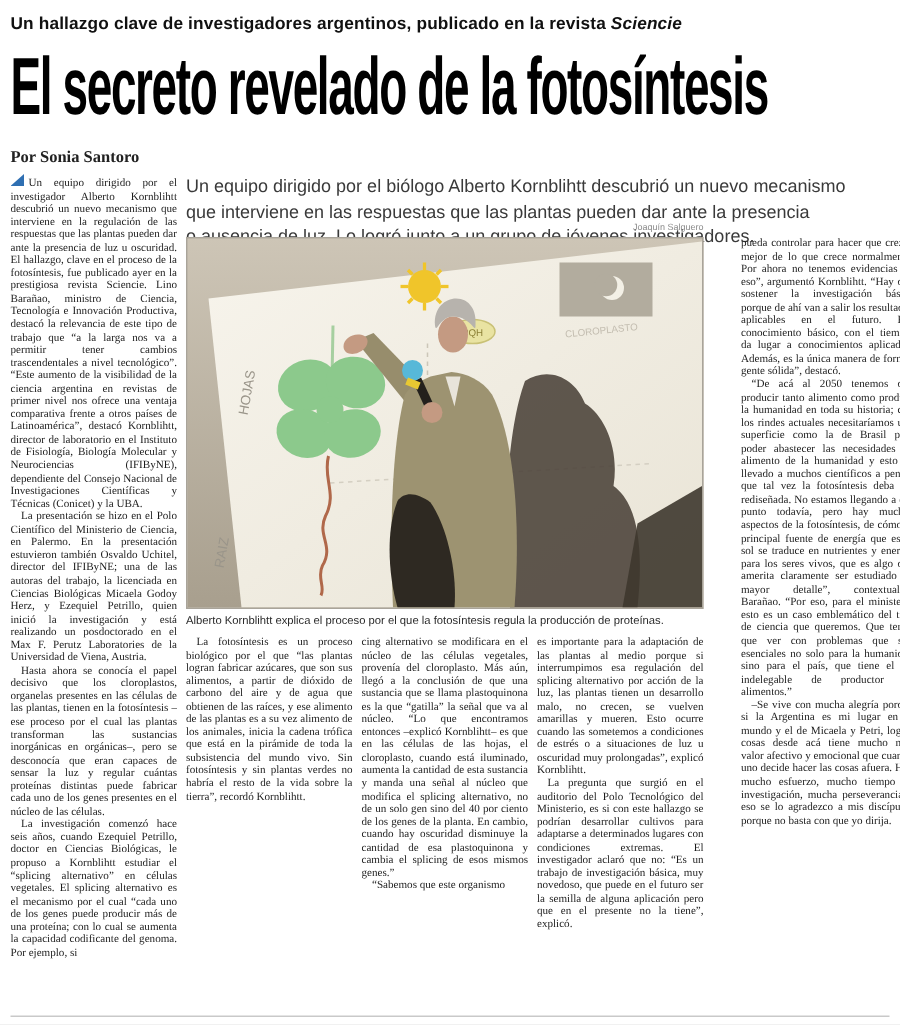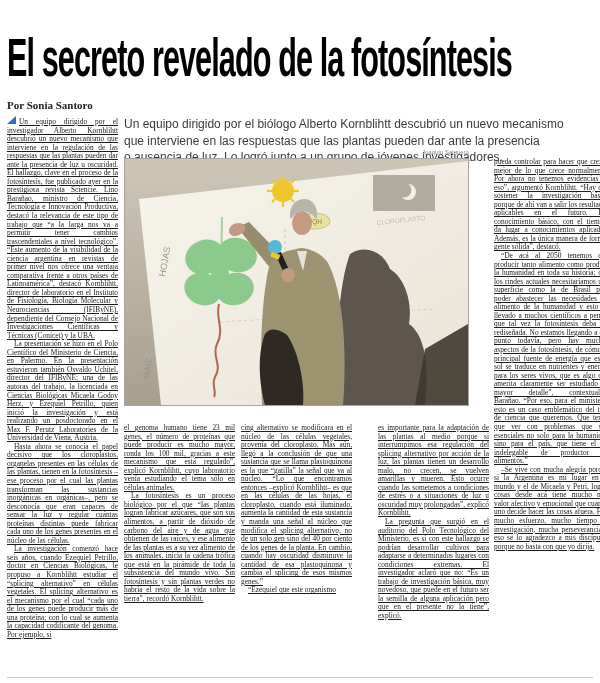--- a/index.html
+++ b/index.html
@@ -36,27 +36,27 @@
     font-family:"Liberation Sans", sans-serif;
     font-size:12px; line-height:16.5px; color:#3a3a3a;
     white-space:pre-line;
     margin-top:19px;
   }
   
   .col {
     font-size:7.4px; line-height:8.55px; text-align:justify;
     overflow:hidden; color:#1c1c1c;
   }
-  .col p { text-align:justify;text-decoration:underline; }
+  .col p { text-align:justify; }
   .col p.ind { text-indent:7px; }
   .col p.bold { font-weight:bold; font-family:"Liberation Serif", serif; }
   #col1 { left:7px;   top:116px; width:111px; height:556px; }
   #col2 { left:124px; top:424px; width:111px; height:250px; }
   #col3 { left:241px; top:424px; width:111px; height:250px; }
-  #col4 { left:358px; top:424px; width:111px; height:250px;margin-left:20px; }
+  #col4 { left:358px; top:424px; width:111px; height:250px; }
   #col5 { left:494px; top:158px; width:115px; height:516px; }
   .tri {
     display:inline-block; width:9px; height:8px; margin-right:3px;
     background:#2f6fb2; clip-path:polygon(0 100%, 100% 0, 100% 100%);
     vertical-align:baseline;
   }
   
   #photo-credit {
     left:124px; top:149px; width:345px; text-align:right;
     font-family:"Liberation Sans", sans-serif; font-size:6px; color:#8a8a8a;
@@ -67,20 +67,23 @@
     left:124px; top:409px; width:350px;
     font-family:"Liberation Sans", sans-serif; font-size:7.5px; color:#2a2a2a;
   }
   #bottom-rule { left:7px; top:677px; width:586px; height:1px; background:#c9c9c9; }
 </style>
 </head>
 <body>
 
 <div id="page">
 
+  <div class="abs" id="kicker">
+    <span>Un hallazgo clave de investigadores argentinos, publicado en la revista </span><span class="journal">Sciencie</span>
+  </div>
 
   <div class="abs" id="headline-wrap">
     <div id="headline">El secreto revelado de la fotosíntesis</div>
   </div>
 
   <div class="abs" id="byline">Por Sonia Santoro</div>
 
   <div class="abs" id="lede">Un equipo dirigido por el biólogo Alberto Kornblihtt descubrió un nuevo mecanismo
 que interviene en las respuestas que las plantas pueden dar ante la presencia
 o ausencia de luz. Lo logró junto a un grupo de jóvenes investigadores.</div>
@@ -173,28 +176,28 @@
           <circle cx="150" cy="88" r="7" fill="#57b8d8"></circle>
           <rect x="146" y="94" width="9" height="5" fill="#e8c832" transform="rotate(22 150 96)"></rect>
           <circle cx="163" cy="116" r="7" fill="#c49a82"></circle>
         </g>
 
         <path d="M140,175 C132,195 134,225 140,246 L178,246 C180,220 172,190 162,176 C154,170 145,168 140,175 Z" fill="#2e2922"></path>
       </g>
     </svg>
   </div>
 
+  <div class="abs" id="caption">Alberto Kornblihtt explica el proceso por el que la fotosíntesis regula la producción de proteínas.</div>
 
   <div class="abs col" id="col2">
-      <p class="para">el genoma humano tiene 23 mil genes, el número de proteínas que puede producir es mucho mayor, ronda los 100 mil, gracias a este mecanismo que está regulado”, explicó Kornblihtt, cuyo laboratorio venía estudiando el tema sólo en células animales.</p>
       <p class="para ind">La fotosíntesis es un proceso biológico por el que “las plantas logran fabricar azúcares, que son sus alimentos, a partir de dióxido de carbono del aire y de agua que obtienen de las raíces, y ese alimento de las plantas es a su vez alimento de los animales, inicia la cadena trófica que está en la pirámide de toda la subsistencia del mundo vivo. Sin fotosíntesis y sin plantas verdes no habría el resto de la vida sobre la tierra”, recordó Kornblihtt.</p>
     </div>
   <div class="abs col" id="col3">
       <p class="para">cing alternativo se modificara en el núcleo de las células vegetales, provenía del cloroplasto. Más aún, llegó a la conclusión de que una sustancia que se llama plastoquinona es la que “gatilla” la señal que va al núcleo. “Lo que encontramos entonces –explicó Kornblihtt– es que en las células de las hojas, el cloroplasto, cuando está iluminado, aumenta la cantidad de esta sustancia y manda una señal al núcleo que modifica el splicing alternativo, no de un solo gen sino del 40 por ciento de los genes de la planta. En cambio, cuando hay oscuridad disminuye la cantidad de esa plastoquinona y cambia el splicing de esos mismos genes.”</p>
-      <p class="para ind">“Ezequiel que este organismo</p>
+      <p class="para ind">“Sabemos que este organismo</p>
     </div>
   <div class="abs col" id="col4">
       <p class="para">es importante para la adaptación de las plantas al medio porque si interrumpimos esa regulación del splicing alternativo por acción de la luz, las plantas tienen un desarrollo malo, no crecen, se vuelven amarillas y mueren. Esto ocurre cuando las sometemos a condiciones de estrés o a situaciones de luz u oscuridad muy prolongadas”, explicó Kornblihtt.</p>
       <p class="para ind">La pregunta que surgió en el auditorio del Polo Tecnológico del Ministerio, es si con este hallazgo se podrían desarrollar cultivos para adaptarse a determinados lugares con condiciones extremas. El investigador aclaró que no: “Es un trabajo de investigación básica, muy novedoso, que puede en el futuro ser la semilla de alguna aplicación pero que en el presente no la tiene”, explicó.</p>
     </div>
   <div class="abs col" id="col5">
       <p class="para">pueda controlar para hacer que crezca mejor de lo que crece normalmente. Por ahora no tenemos evidencias de eso”, argumentó Kornblihtt. “Hay que sostener la investigación básica porque de ahí van a salir los resultados aplicables en el futuro. Ese conocimiento básico, con el tiempo, da lugar a conocimientos aplicados. Además, es la única manera de formar gente sólida”, destacó.</p>
       <p class="para ind">“De acá al 2050 tenemos que producir tanto alimento como produjo la humanidad en toda su historia; con los rindes actuales necesitaríamos una superficie como la de Brasil para poder abastecer las necesidades de alimento de la humanidad y esto ha llevado a muchos científicos a pensar que tal vez la fotosíntesis deba ser rediseñada. No estamos llegando a ese punto todavía, pero hay muchos aspectos de la fotosíntesis, de cómo la principal fuente de energía que es el sol se traduce en nutrientes y energía para los seres vivos, que es algo que amerita claramente ser estudiado en mayor detalle”, contextualizó Barañao. “Por eso, para el ministerio esto es un caso emblemático del tipo de ciencia que queremos. Que tenga que ver con problemas que son esenciales no solo para la humanidad sino para el país, que tiene el rol indelegable de productor de alimentos.”</p>
       <p class="para ind">–Se vive con mucha alegría porque si la Argentina es mi lugar en el mundo y el de Micaela y Petri, lograr cosas desde acá tiene mucho más valor afectivo y emocional que cuando uno decide hacer las cosas afuera. Hay mucho esfuerzo, mucho tiempo de investigación, mucha perseverancia y eso se lo agradezco a mis discípulos porque no basta con que yo dirija.</p>
     </div>

